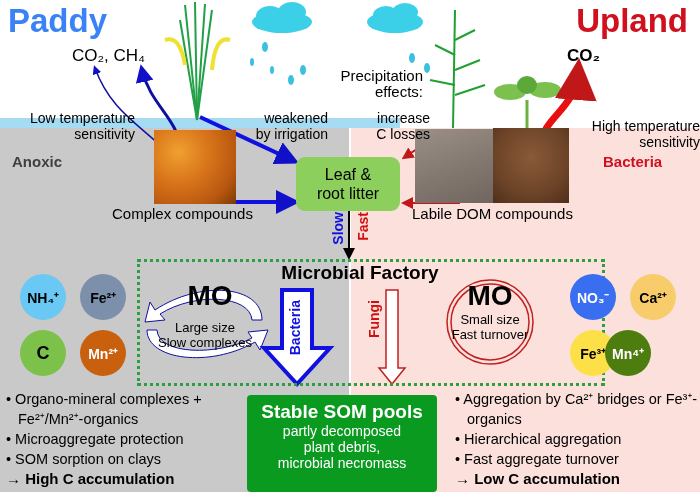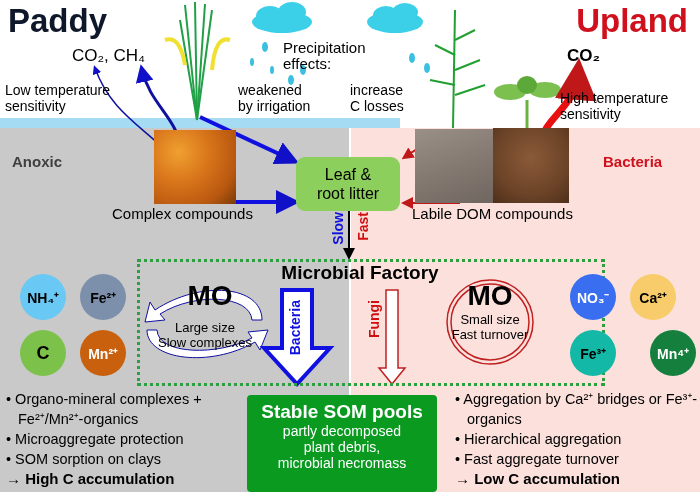--- a/index.html
+++ b/index.html
@@ -1,23 +1,23 @@
 <!DOCTYPE html>
 <html><head>
 <meta charset="utf-8">
 <style>
   html, body { margin:0; padding:0; }
   body { width:700px; height:502px; position:relative; overflow:hidden; background:#ffffff; font-family:"Liberation Sans", sans-serif; color:#000; }
   .abs { position:absolute; }
   .bg-left { left:0; top:128px; width:349px; height:364px; background:#c9c9c9; }
   .bg-right { left:351px; top:128px; width:349px; height:364px; background:#fbe0dc; }
   .water { left:0; top:118px; width:400px; height:10px; background:#a6dcf3; }
-  .title-left { left:8px; top:2px; font-size:33px; font-weight:bold; color:#0f172a; }
+  .title-left { left:8px; top:2px; font-size:33px; font-weight:bold; color:#3b82f6; }
   .title-right { right:12px; top:2px; font-size:33px; font-weight:bold; color:#d0101c; }
-  .txt { font-size:14px; text-align:left; line-height:16px; }
+  .txt { font-size:14px; text-align:right; line-height:16px;margin-top:28px; }
   .gas { font-size:17px; }
   .zone-label { font-size:15px; font-weight:bold; }
   .litter { left:296px; top:157px; width:104px; height:54px; background:#8ccf5c; border-radius:9px; font-size:16px; text-align:center; line-height:19px; display:flex; align-items:center; justify-content:center; }
   .soil-paddy { left:154px; top:130px; width:82px; height:74px; background: radial-gradient(circle at 30% 30%, #f0a030 0%, #d8741a 40%, #b85810 75%, #7a3a08 100%); }
   .soil-upland1 { left:415px; top:129px; width:78px; height:74px; background: linear-gradient(160deg, #9a9088, #857a72 50%, #6f665f); }
   .soil-upland2 { left:493px; top:128px; width:76px; height:75px; background: radial-gradient(circle at 50% 40%, #8a5a38, #6d4428 60%, #4e2f1a); }
   .factory-box { left:137px; top:259px; width:468px; height:127px; border:3px dotted #2ca040; box-sizing:border-box; }
   .factory-title { left:250px; top:262px; width:220px; text-align:center; font-size:19px; font-weight:bold; }
   .circle { width:46px; height:46px; border-radius:50%; display:flex; align-items:center; justify-content:center; font-weight:bold; font-size:14px; }
   .mo { font-size:28px; font-weight:bold; text-align:center; }
@@ -172,22 +172,22 @@
 <div class="abs factory-box"></div>
 <div class="abs factory-title">Microbial Factory</div>
 
 <div class="abs circle" id="pi0" style="left: 20px; top: 274px; background: rgb(106, 200, 244); color: rgb(0, 0, 0);">NH₄⁺</div>
 <div class="abs circle" id="pi1" style="left: 80px; top: 274px; background: rgb(124, 144, 172); color: rgb(0, 0, 0);">Fe²⁺</div>
 <div class="abs circle" id="pi2" style="left: 20px; top: 330px; font-size: 18px; background: rgb(124, 194, 74); color: rgb(0, 0, 0);">C</div>
 <div class="abs circle" id="pi3" style="left: 80px; top: 330px; background: rgb(200, 96, 14); color: rgb(255, 255, 255);">Mn²⁺</div>
 
 <div class="abs circle" id="ui0" style="left: 570px; top: 274px; background: rgb(58, 110, 240); color: rgb(255, 255, 255);">NO₃⁻</div>
 <div class="abs circle" id="ui1" style="left: 630px; top: 274px; background: rgb(248, 204, 106); color: rgb(0, 0, 0);">Ca²⁺</div>
-<div class="abs circle" id="ui2" style="left: 570px; top: 330px; background: #14b8a6; color: rgb(0, 0, 0);">Fe³⁺</div>
-<div class="abs circle" id="ui3" style="left: 650px; top: 330px; background: #15803d; color: rgb(255, 255, 255);">Mn⁴⁺</div>
+<div class="abs circle" id="ui2" style="left: 570px; top: 330px; background: #fde047; color: rgb(0, 0, 0);">Fe³⁺</div>
+<div class="abs circle" id="ui3" style="left: 605px; top: 330px; background: #4d7c0f; color: rgb(255, 255, 255);">Mn⁴⁺</div>
 
 <div class="abs mo" style="left:175px;top:280px;width:70px;">MO</div>
 <div class="abs mo-sub" style="left:150px;top:312px;width:110px;margin-top:8px;">
   <div>Large size</div>
   <div>Slow complexes</div>
 </div>
 <div class="abs vlabel" style="left:287px;top:300px;color:#1010e0;font-size:14px;">Bacteria</div>
 
 <div class="abs mo" style="left:455px;top:280px;width:70px;">MO</div>
 <div class="abs mo-sub" style="left:440px;top:312px;width:100px;">

